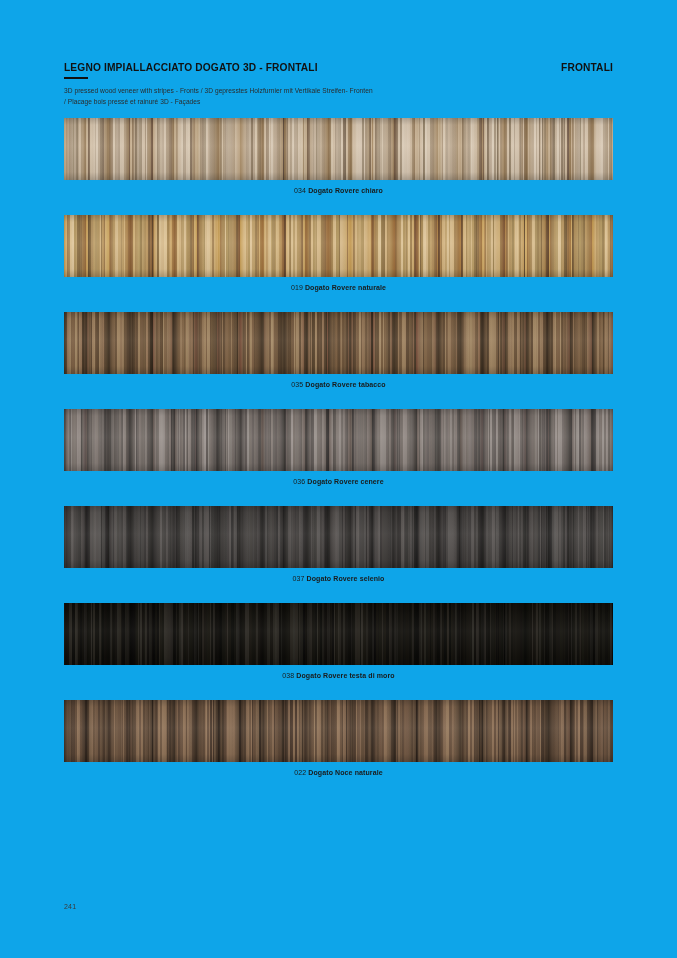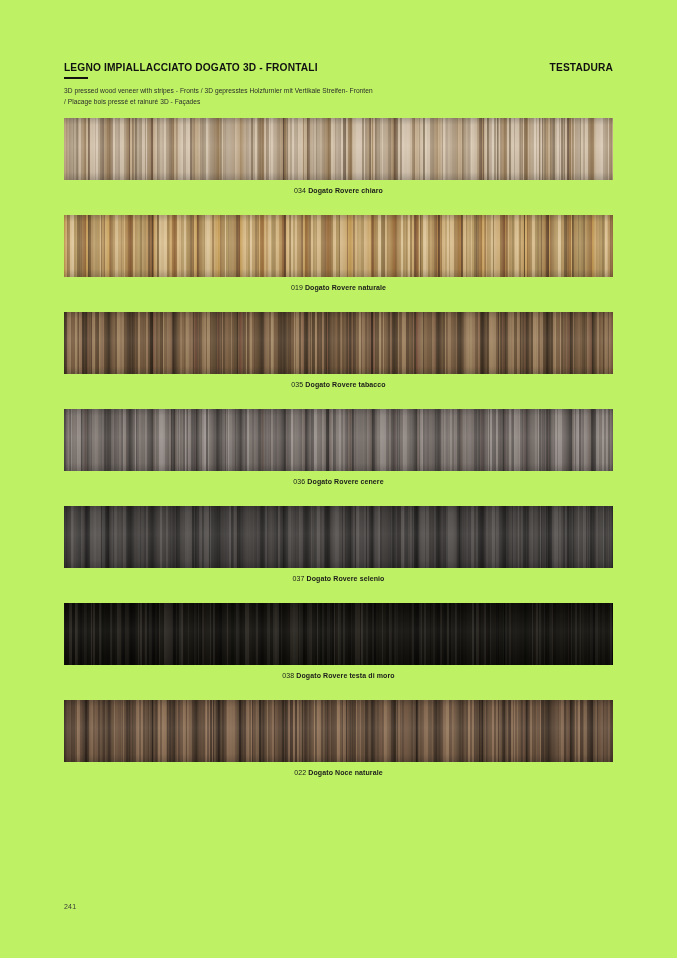--- a/index.html
+++ b/index.html
@@ -7,21 +7,21 @@
     width: 677px;
     height: 958px;
     background: #ffffff;
     font-family: "Liberation Sans", sans-serif;
     -webkit-font-smoothing: antialiased;
   }
   .page {
     position: relative;
     width: 677px;
     height: 958px;
-    background: #bef264;
+    background: #0ea5e9;
     overflow: hidden;
   }
 
   
   .header {
     position: absolute;
     left: 64px;
     top: 62px;
     width: 549px;
   }
@@ -118,21 +118,21 @@
   }
 </style>
 </head>
 <body>
 
 <div class="page">
 
   <div class="header">
     <div class="header-row">
       <div class="doc-title">LEGNO IMPIALLACCIATO DOGATO 3D - FRONTALI</div>
-      <div class="brand">TESTADURA</div>
+      <div class="brand">FRONTALI</div>
     </div>
     <div class="title-rule"></div>
     <div class="subtitle">
       <div>3D pressed wood veneer with stripes - Fronts /  3D gepresstes Holzfurnier mit Vertikale Streifen- Fronten</div>
       <div>/ Placage bois pressé et rainuré 3D - Façades</div>
     </div>
   </div>
 
   <div class="swatches" id="swatch-list">
       <div class="swatch-block">

